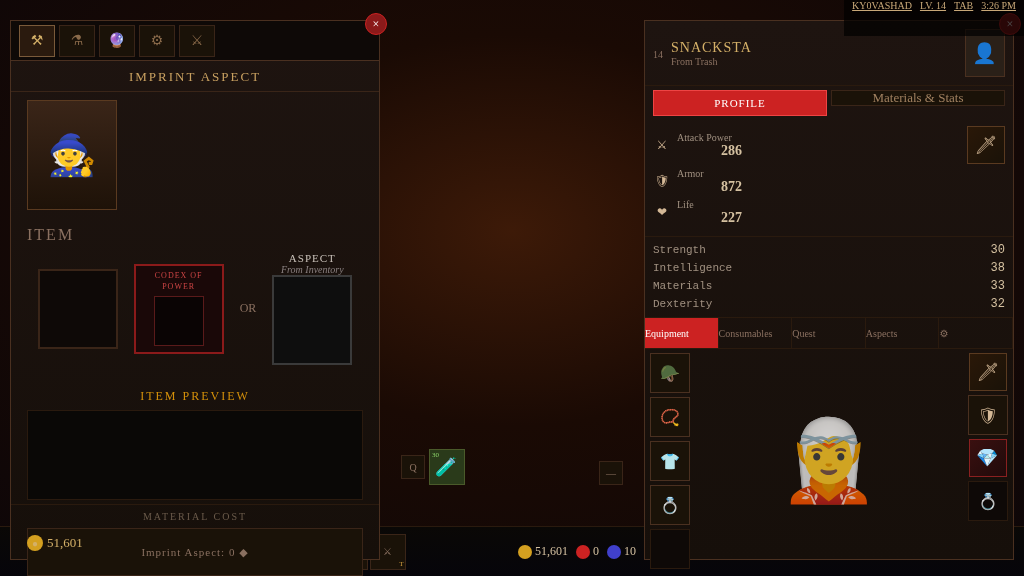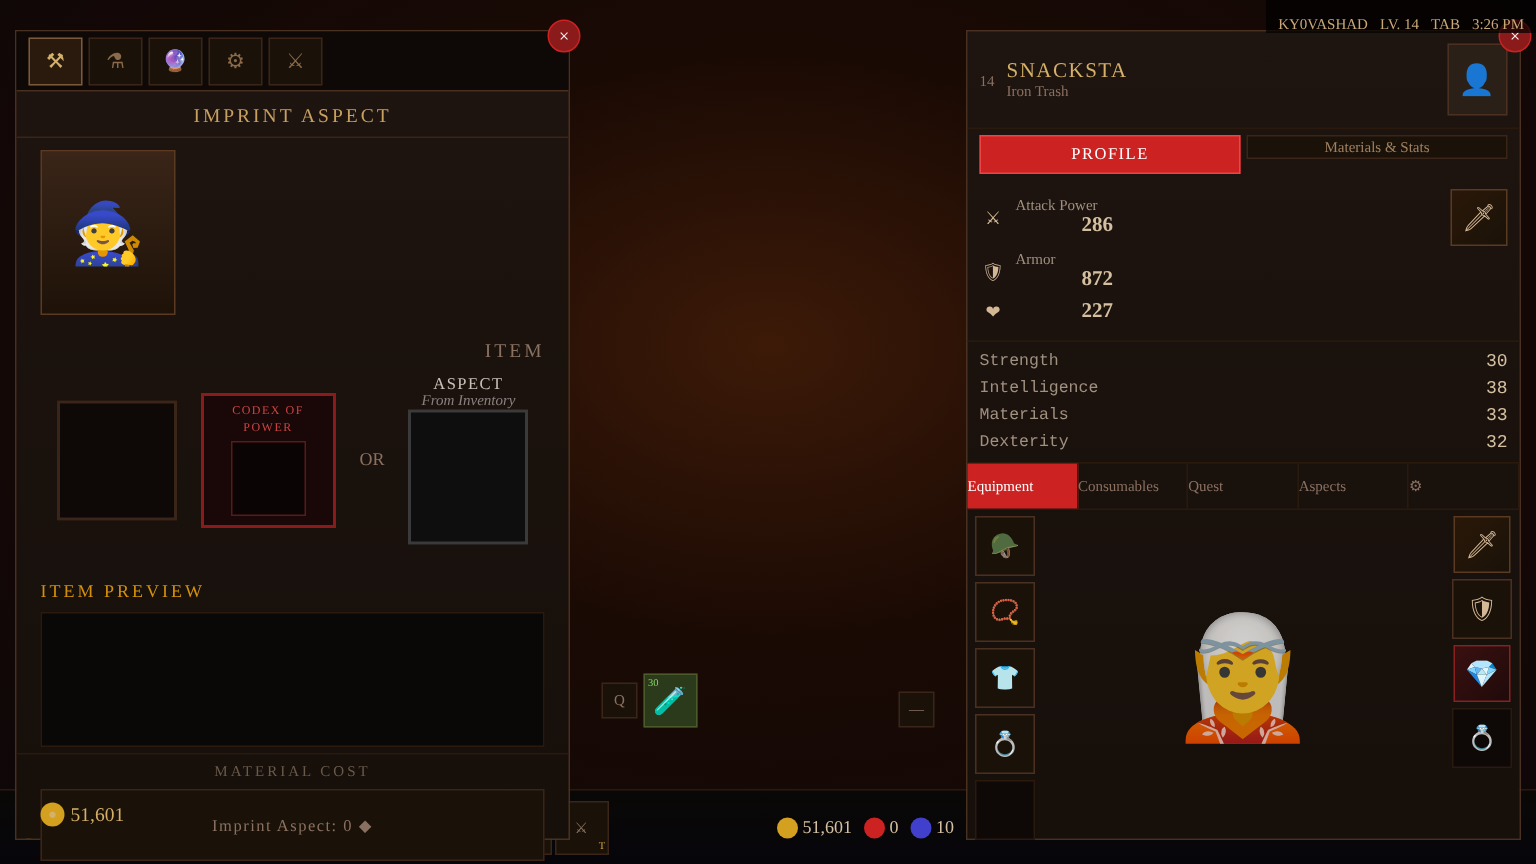--- a/index.html
+++ b/index.html
@@ -20,29 +20,30 @@
       width: 1024px;
       height: 576px;
       background: radial-gradient(ellipse at 50% 40%, #3d1a08 0%, #1a0a04 40%, #0d0608 100%);
       z-index: 0;
     }
 
     
     .top-bar {
       position: absolute;
       top: 0; right: 0;
-      height: 22px;
+      height: 36px;
       background: rgba(0,0,0,0.7);
       display: flex;
-      align-items: flex-end;
+      align-items: flex-start;
       padding: 0 8px;
       gap: 8px;
       font-size: 10px;
       color: #c8a878;
       z-index: 100;
+      text-decoration: underline;
     }
 
     
     .left-panel {
       position: absolute;
       top: 20px;
       left: 10px;
       width: 370px;
       height: 540px;
       background: linear-gradient(180deg, #1e1410 0%, #160f0a 100%);
@@ -155,22 +156,22 @@
       justify-content: center;
       font-size: 30px;
     }
 
     
     .craft-area {
       padding: 8px 16px;
     }
 
     .craft-label {
-      text-align: right;
-      font-size: 13px;
+      text-align: left;
+      font-size: 16px;
       letter-spacing: 2px;
       color: #8a7060;
       margin-bottom: 8px;
     }
 
     .craft-slots {
       display: flex;
       align-items: center;
       justify-content: center;
       gap: 16px;
@@ -239,21 +240,21 @@
       color: #8a8080;
       font-style: italic;
     }
 
     
     .item-preview-section {
       padding: 4px 16px;
     }
 
     .item-preview-label {
-      text-align: left;
+      text-align: center;
       font-size: 12px;
       color: #d4900a;
       letter-spacing: 2px;
       margin-bottom: 6px;
     }
 
     .item-preview-box {
       height: 90px;
       background: #0a0806;
       border: 1px solid #2a1a0e;
@@ -406,21 +407,21 @@
     }
 
     .stats-btn {
       flex: 1;
       height: 16px;
       background: #1a1208;
       border: 1px solid #3a2518;
       display: flex;
       align-items: center;
       justify-content: center;
-      font-size: 10px;
+      font-size: 13px;
       color: #a08060;
       cursor: pointer;
     }
 
     
     .stats-section {
       padding: 6px 8px;
       border-bottom: 1px solid #2a1a0e;
     }
 
@@ -743,21 +744,21 @@
   </div>
 </div>
 
 <div class="right-panel">
   <div class="right-panel-close">×</div>
 
   <div class="char-header">
     <div class="char-level-badge">14</div>
     <div class="char-info">
       <div class="char-name">SNACKSTA</div>
-      <div class="char-subtitle">Iron Trash</div>
+      <div class="char-subtitle">From Trash</div>
     </div>
     <div class="char-portrait-thumb">👤</div>
   </div>
 
   <div class="profile-btn-row">
     <div class="profile-btn">PROFILE</div>
     <div class="stats-btn">Materials &amp; Stats</div>
   </div>
 
   <div class="stats-section">
@@ -772,20 +773,21 @@
     <div class="stat-row">
       <div class="stat-icon">🛡</div>
       <div class="stat-info">
         <div class="stat-name">Armor</div>
         <div class="stat-value">872</div>
       </div>
     </div>
     <div class="stat-row">
       <div class="stat-icon">❤</div>
       <div class="stat-info">
+        <div class="stat-name">Life</div>
         <div class="stat-value">227</div>
       </div>
     </div>
   </div>
 
   <div class="attributes-section">
     <div class="attr-row">
       <span class="attr-name">Strength</span>
       <span class="attr-value">30</span>
     </div>

